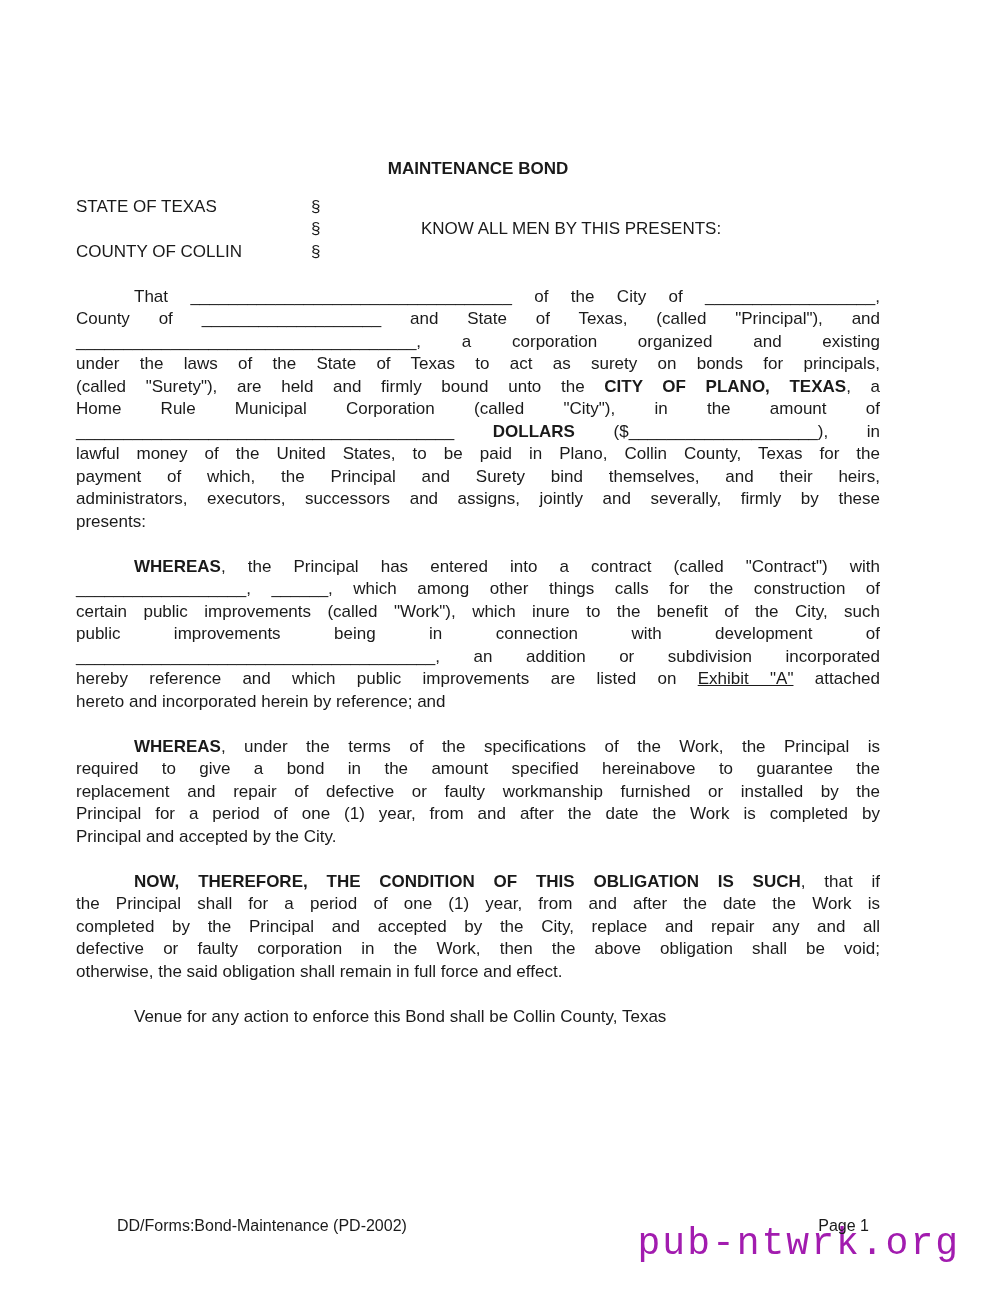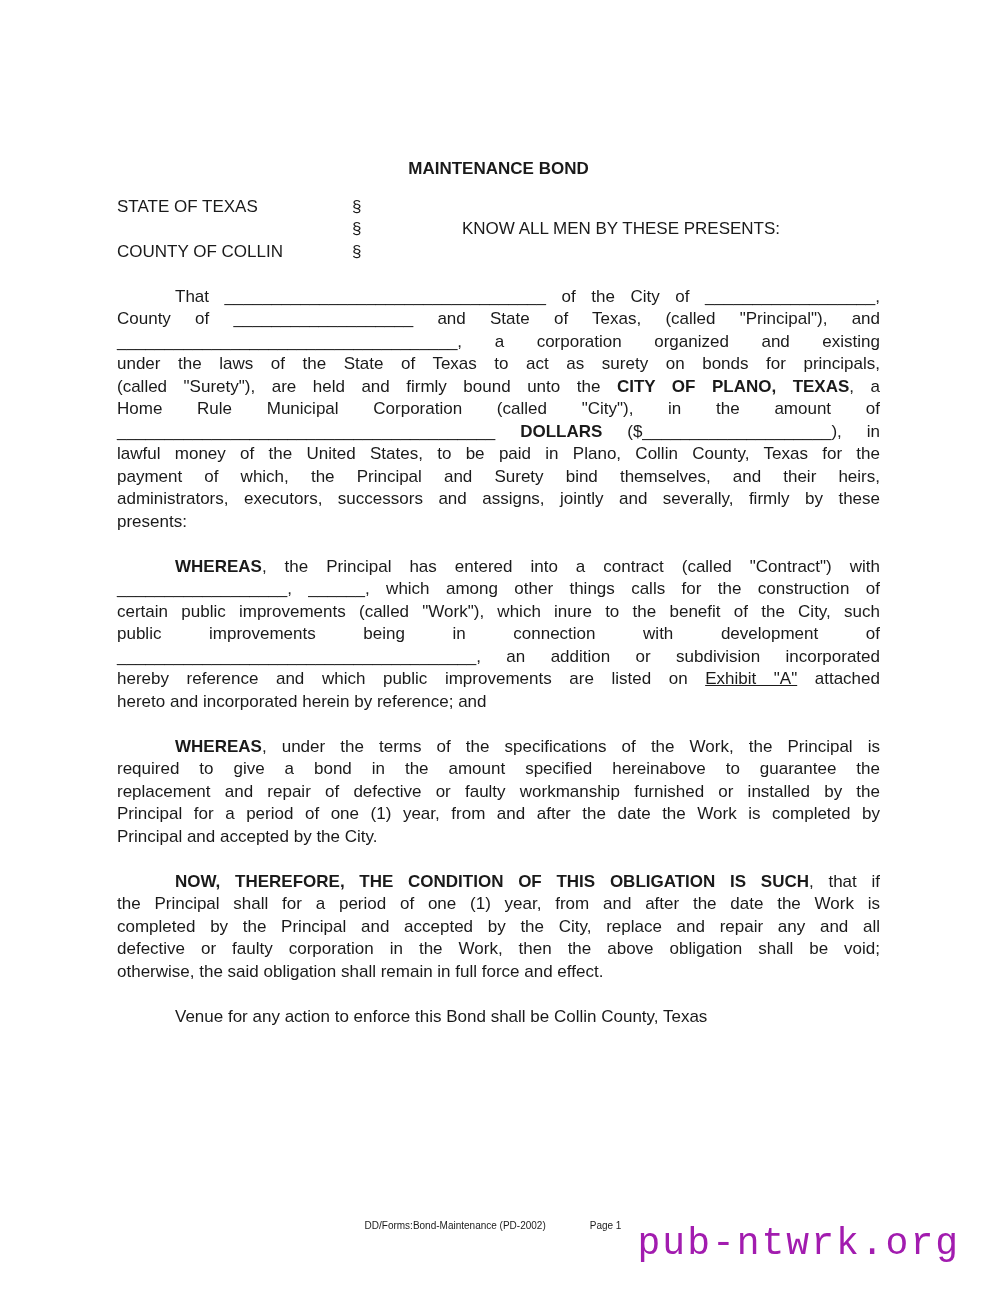--- a/index.html
+++ b/index.html
@@ -5,21 +5,21 @@
   html,body{margin:0;padding:0;background:#ffffff;}
   .page{
     position:relative;
     width:998px;height:1292px;
     background:#ffffff;
     color:#1a1a1a;
     font-family:"Liberation Sans",sans-serif;
     font-size:17px;line-height:22.5px;
     overflow:hidden;
   }
-  .content{padding:158px 118px 0 117px;}
+  .content{padding:158px 118px 0 76px;}
   .doc-title{
     text-align:center;font-weight:700;margin:0 0 15px 0;
   }
   .caption{
     display:grid;grid-template-columns:235px 110px 1fr;
     font-weight:400;margin:0 0 22.5px 0;
   }
   .caption .cell{min-height:22.5px;}
   .para{margin:0 0 22.5px 0;}
   .para:last-of-type{margin-bottom:16px;}
@@ -27,22 +27,22 @@
     text-align:justify;
     text-align-last:justify;
     min-height:22.5px;
   }
   .ln.last{text-align-last:left;}
   .ln.ind{padding-left:58px;}
   .b{font-weight:700;}
   .u{text-decoration:underline;}
   .footer{
     position:absolute;left:117px;right:117px;top:1218px;
-    display:flex;justify-content:center;
-    font-size:10px;line-height:15px;z-index:2;gap:44px;
+    display:flex;justify-content:space-between;
+    font-size:16px;line-height:15px;z-index:2;gap:44px;
   }
   .footer .page-num{margin-right:12px;}
   .watermark{
     position:absolute;top:1224px;right:38px;z-index:1;
     font-family:"Liberation Mono","DejaVu Sans Mono",monospace;
     font-size:38px;line-height:40px;
     letter-spacing:2px;
     color:#a21caf;
     font-weight:400;
   }
@@ -55,21 +55,21 @@
 
     <div class="doc-title">MAINTENANCE BOND</div>
 
     <div class="caption">
       <div class="cell">STATE OF TEXAS</div>
       <div class="cell">§</div>
       <div class="cell"></div>
 
       <div class="cell"></div>
       <div class="cell">§</div>
-      <div class="cell">KNOW ALL MEN BY THESE PRESENTS:</div>
+      <div class="cell">KNOW ALL MEN BY THIS PRESENTS:</div>
 
       <div class="cell">COUNTY OF COLLIN</div>
       <div class="cell">§</div>
       <div class="cell"></div>
     </div>
 
     <div class="para">
         <div class="ln ind"><span>That __________________________________ of the City of __________________,</span></div>
         <div class="ln"><span>County of ___________________ and State of Texas, (called "Principal"), and</span></div>
         <div class="ln"><span>____________________________________, a corporation organized and existing</span></div>

